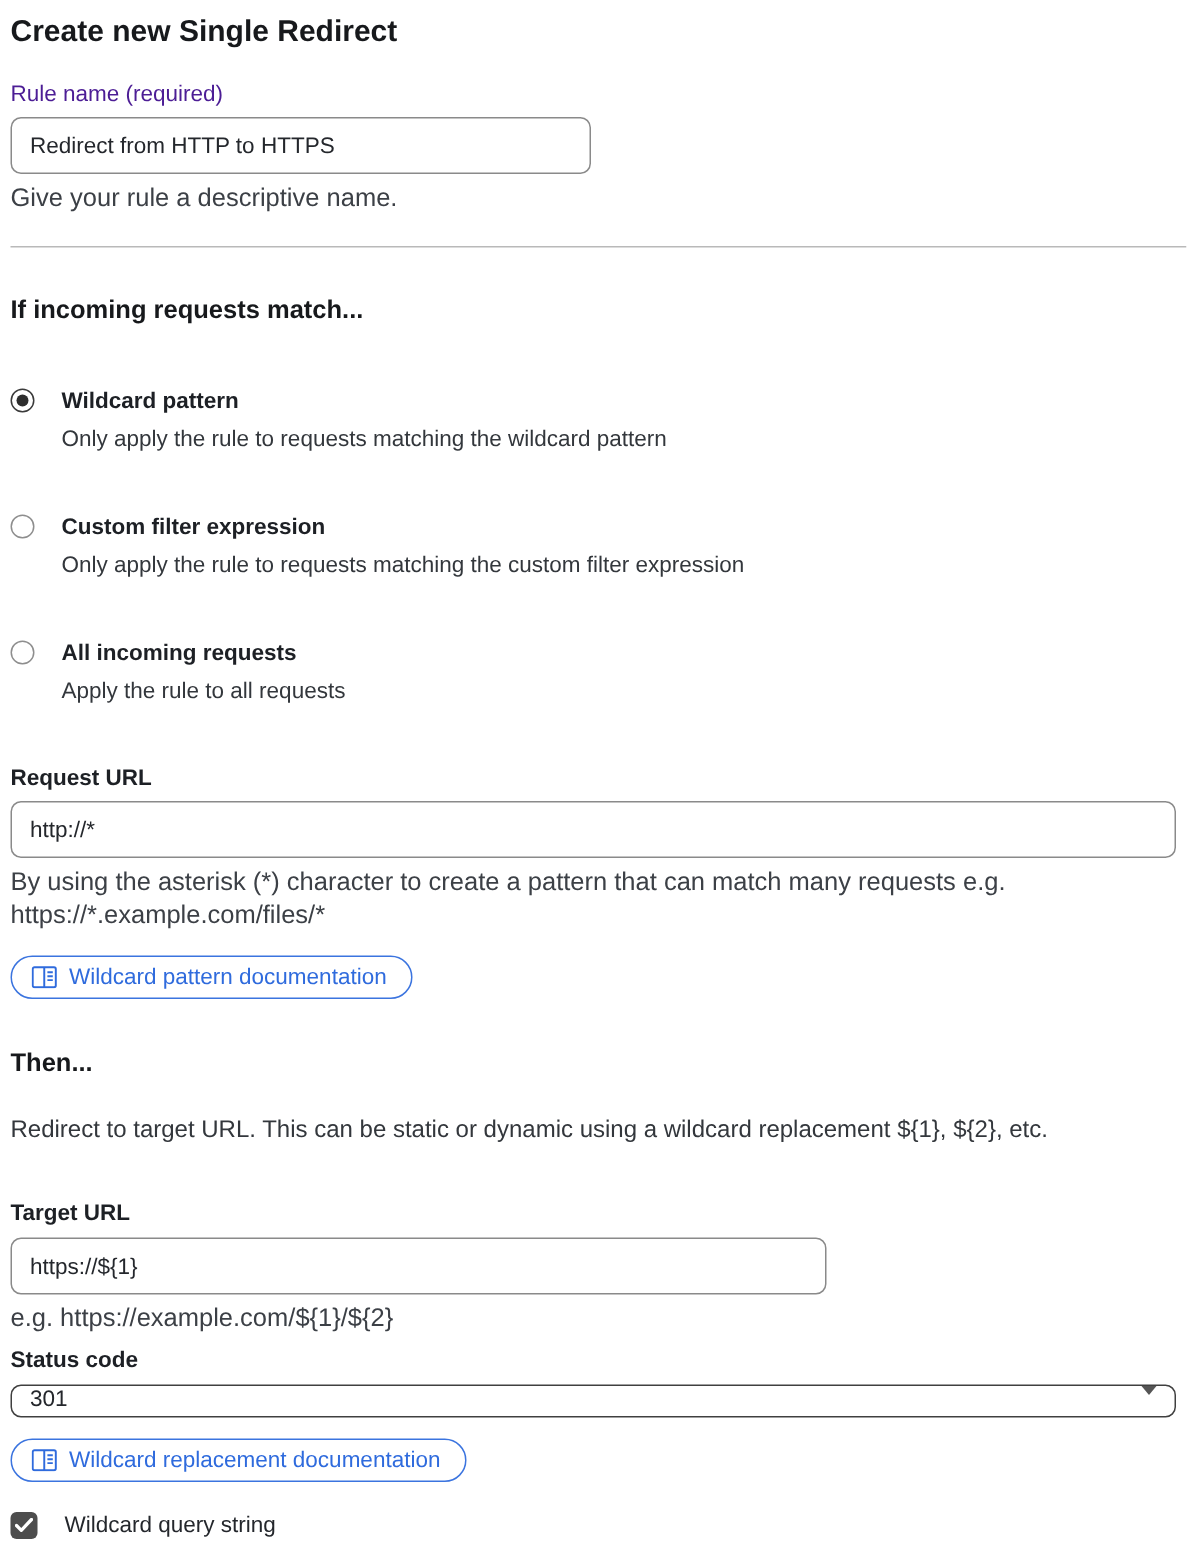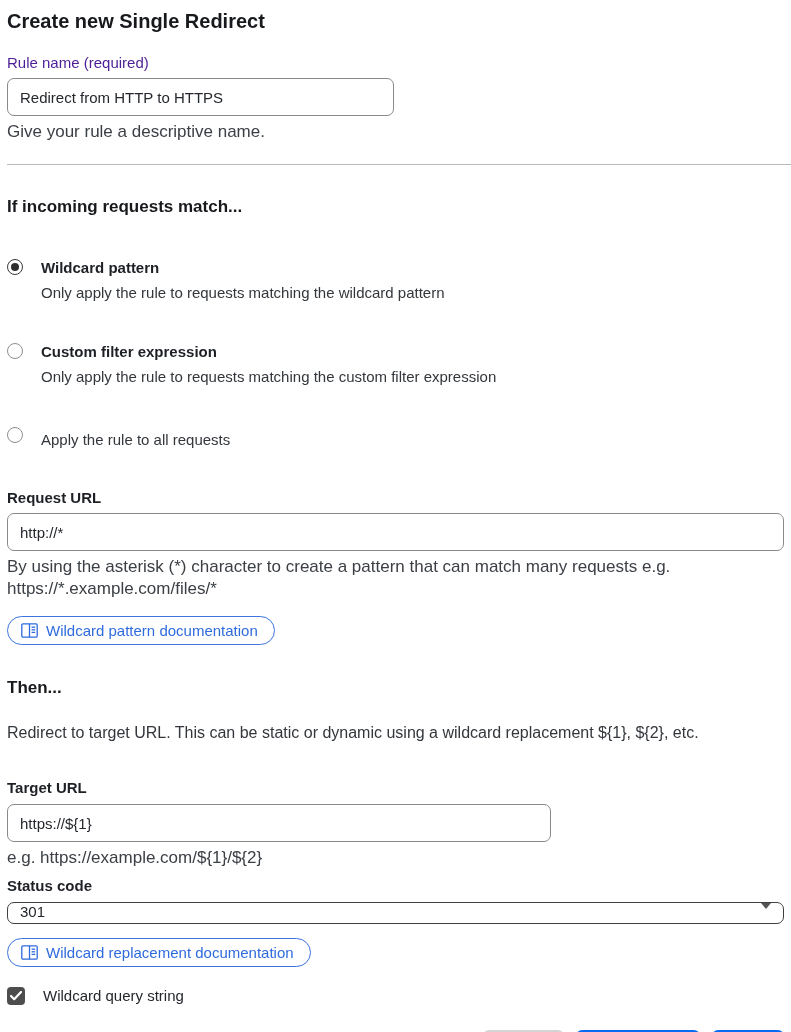--- a/index.html
+++ b/index.html
@@ -118,20 +118,21 @@
     <span class="radio"></span>
     <div>
       <div class="radio-label">Custom filter expression</div>
       <div class="radio-desc">Only apply the rule to requests matching the custom filter expression</div>
     </div>
   </div>
 
   <div class="radio-group">
     <span class="radio"></span>
     <div>
+      <div class="radio-label">All incoming requests</div>
       <div class="radio-desc">Apply the rule to all requests</div>
     </div>
   </div>
 
   <div class="field-label bold" style="margin-top:38px;">Request URL</div>
   <input class="text-input full-input" type="text" value="http://*" style="">
   <div class="helper">By using the asterisk (*) character to create a pattern that can match many requests e.g.</div>
   <div class="helper helper-tight" style="line-height:23px;">https://*.example.com/files/*</div>
 
   <button class="doc-btn">

